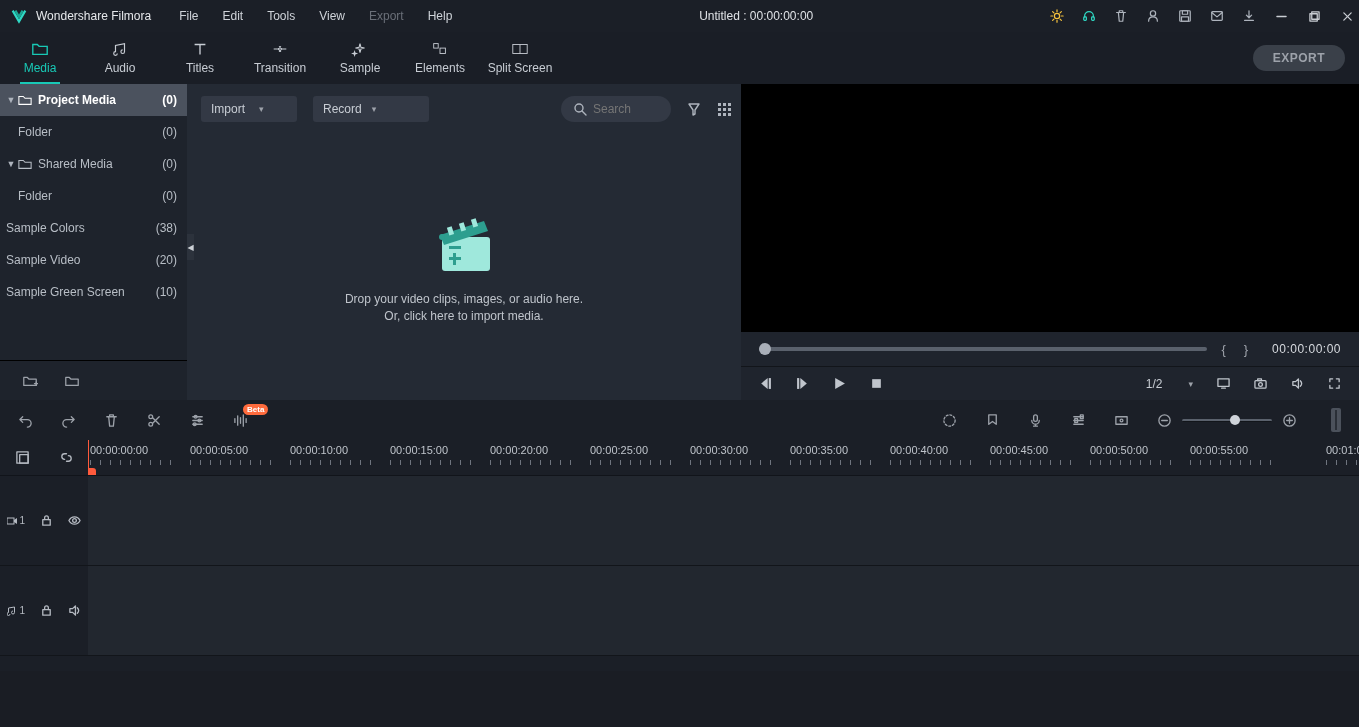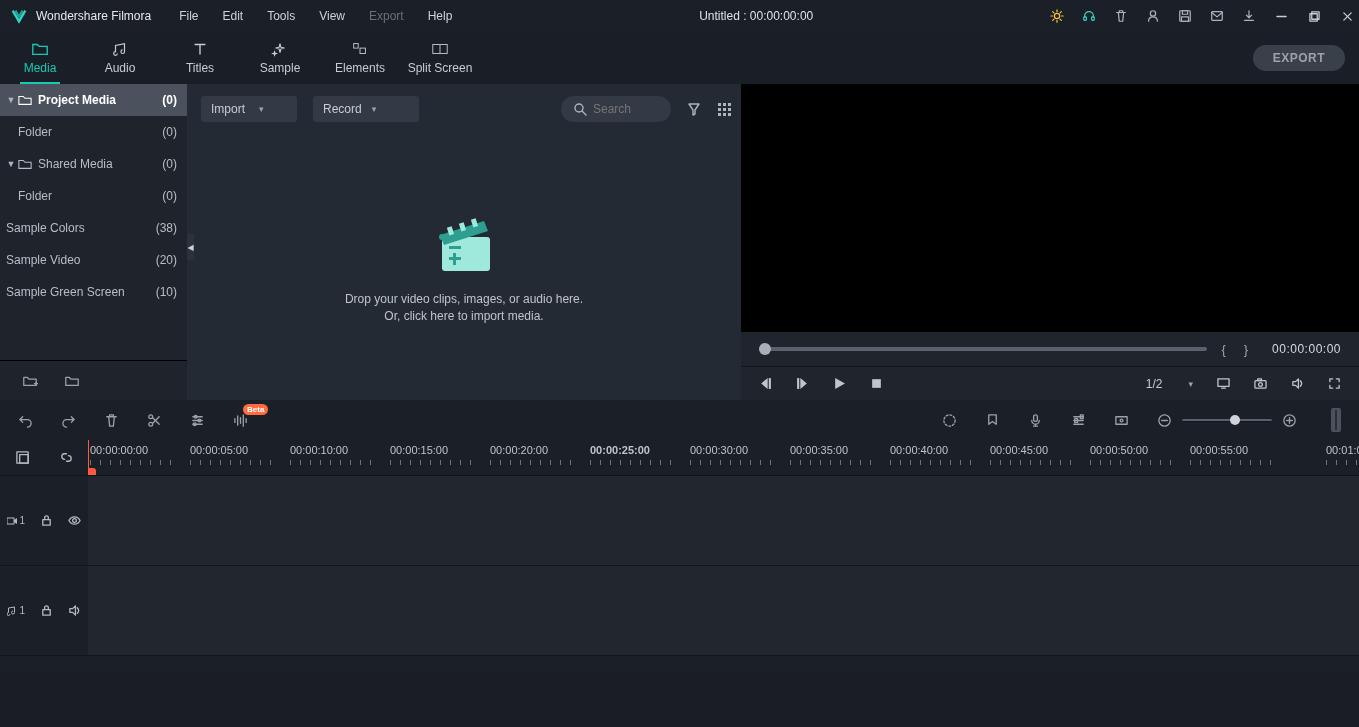--- a/index.html
+++ b/index.html
@@ -202,20 +202,26 @@
     <span class="lbl">Audio</span>
   </div>
   <div class="tab">
     <svg class="tic" viewBox="0 0 20 16">
         <path d="M4 3h12M10 3v11" stroke="#c8cdd4" fill="none" stroke-width="1.5"></path>
       </svg>
     <span class="lbl">Titles</span>
   </div>
   <div class="tab">
     <svg class="tic" viewBox="0 0 20 16">
+        <path d="M3 8h6m2 0h6M9 5l3 3-3 3M11 5l-3 3 3 3" stroke="#c8cdd4" fill="none" stroke-width="1.3"></path>
+      </svg>
+    <span class="lbl">Transition</span>
+  </div>
+  <div class="tab">
+    <svg class="tic" viewBox="0 0 20 16">
         <path d="M10 2l1 4 4 1-4 1-1 4-1-4-4-1 4-1zM4 11l.5 1.5L6 13l-1.5.5L4 15l-.5-1.5L2 13l1.5-.5z" stroke="#c8cdd4" fill="none" stroke-width="1.2"></path>
       </svg>
     <span class="lbl">Sample</span>
   </div>
   <div class="tab">
     <svg class="tic" viewBox="0 0 20 16">
         <rect x="3" y="2" width="5" height="5" stroke="#c8cdd4" fill="none"></rect>
         <rect x="10" y="7" width="6" height="6" stroke="#c8cdd4" fill="none"></rect>
       </svg>
     <span class="lbl">Elements</span>
@@ -287,21 +293,21 @@
     </div>
     <div class="collapse-tab">◀</div>
   </div>
 
   <div class="mediapanel">
     <div class="mediabar">
       <div class="dropdown" style="width:96px">
         <span class="dd-lbl">Import</span>
         <span class="chev">▾</span>
       </div>
-      <div class="dropdown" style="width:106px">
+      <div class="dropdown" style="width:116px">
         <span class="dd-lbl">Record</span>
         <span class="chev">▾</span>
       </div>
       <div class="gap"></div>
       <div class="searchbox">
         <svg class="ic" viewBox="0 0 14 14">
             <circle cx="6" cy="6" r="4"></circle>
             <line x1="9" y1="9" x2="13" y2="13"></line>
           </svg>
         <input placeholder="Search" style="">
@@ -542,21 +548,21 @@
             <i></i>
             <i></i>
             <i></i>
             <i></i>
             <i></i>
             <i></i>
             <i></i>
             <i></i>
           </span>
         </div>
-        <div class="tick" style="left: 502px; font-weight: bold;">
+        <div class="tick" style="left: 502px;">
           <span class="lbl">00:00:25:00</span>
           <span class="marks">
             <i></i>
             <i></i>
             <i></i>
             <i></i>
             <i></i>
             <i></i>
             <i></i>
             <i></i>

